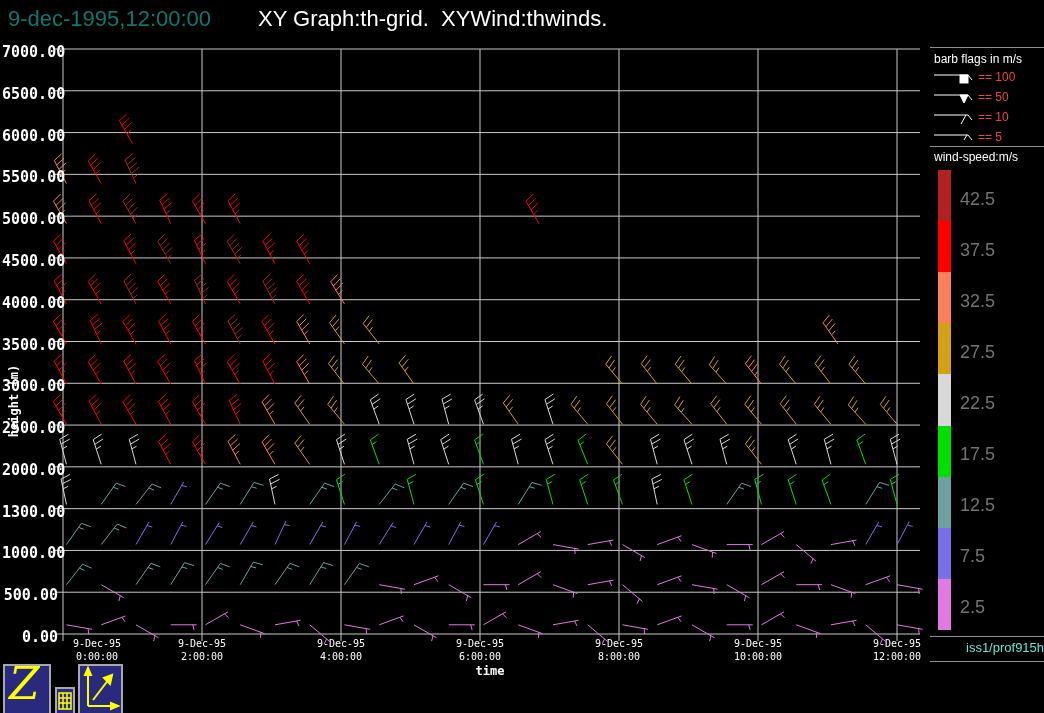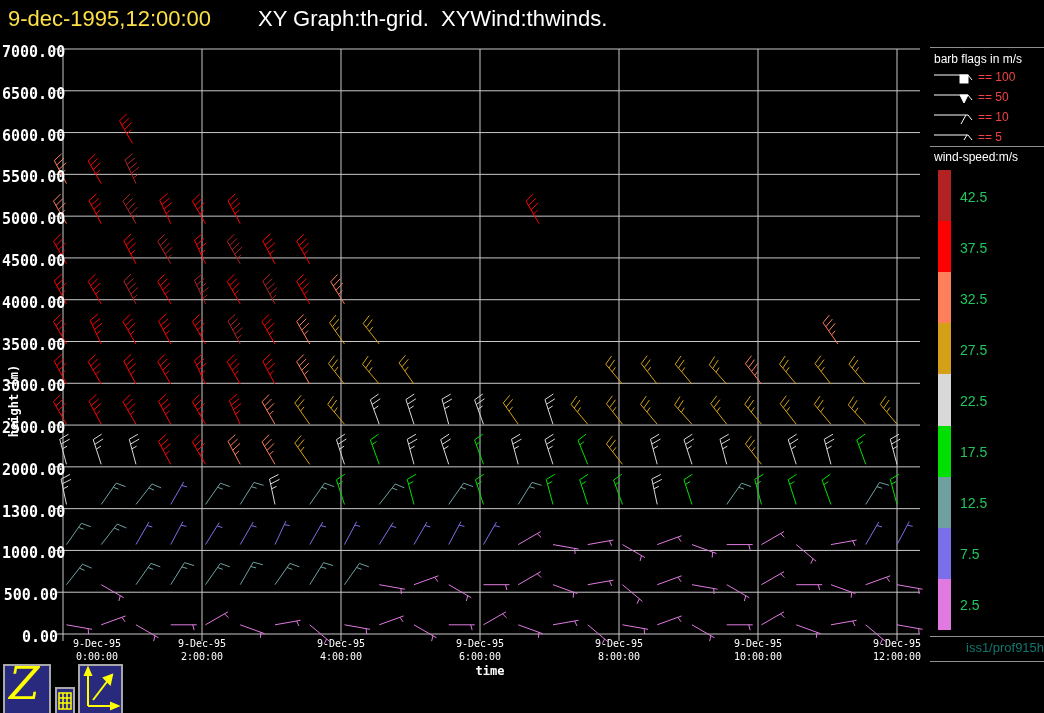--- a/index.html
+++ b/index.html
@@ -1,20 +1,20 @@
 <!DOCTYPE html>
 <html><head>
 <meta charset="utf-8">
 <style>
   html,body{margin:0;padding:0;background:#000;}
   #screen{position:relative;width:1044px;height:713px;background:#000;overflow:hidden;
           font-family:"Liberation Sans",sans-serif;}
   
   #titlebar{position:absolute;left:0;top:0;width:1044px;height:40px;background:#000;}
-  #titlebar .dt{position:absolute;left:8px;top:6px;font-size:22px;color:#fde047;letter-spacing:0px;}
+  #titlebar .dt{position:absolute;left:8px;top:6px;font-size:22px;color:#0f766e;letter-spacing:0px;}
   #titlebar .main{position:absolute;left:258px;top:6px;font-size:22px;color:#ffffff;white-space:pre;}
   
   #plot-area{position:absolute;left:0;top:40px;width:930px;height:673px;}
   #plot-svg{position:absolute;left:0;top:0;}
   .ytick{position:absolute;width:56px;text-align:right;font-family:"DejaVu Sans Mono",monospace;
          font-weight:bold;font-size:15px;color:#fff;}
   .xtick{position:absolute;width:90px;text-align:center;font-family:"DejaVu Sans Mono",monospace;
          font-size:10px;color:#fff;line-height:13px;}
   #ylabel{position:absolute;left:-26px;top:354px;width:80px;text-align:center;color:#fff;
           font-family:"DejaVu Sans Mono",monospace;font-weight:bold;font-size:12px;
@@ -23,22 +23,22 @@
           font-family:"DejaVu Sans Mono",monospace;font-weight:bold;font-size:12px;}
   
   #legend{position:absolute;left:930px;top:40px;width:114px;height:633px;background:#000;color:#fff;}
   .hr{position:absolute;left:0;width:114px;height:0;border-top:1px solid #909090;}
   #legend .hdr{position:absolute;left:4px;font-size:12px;color:#fff;}
   .flagrow{position:absolute;left:2px;width:110px;height:20px;}
   .flagrow svg{position:absolute;left:0;top:2px;}
   .flagrow .lbl{position:absolute;left:46px;top:2px;font-size:12px;color:#ef4444;}
   #colorbar{position:absolute;left:8px;top:130px;width:13px;height:460px;}
   #colorbar div{width:13px;}
-  .cbl{position:absolute;left:30px;width:50px;font-size:14px;color:#22c55e;}
-  #platform{position:absolute;left:2px;top:600px;font-size:13px;color:#0f766e;padding-left:34px;}
+  .cbl{position:absolute;left:30px;width:50px;font-size:18px;color:#737373;}
+  #platform{position:absolute;left:2px;top:600px;font-size:13px;color:#5eead4;padding-left:34px;}
   
   #toolbar{position:absolute;left:0;top:662px;width:140px;height:51px;background:#000;}
   .toolbtn{position:absolute;background:#292a7e;border:2px solid #a8a8a8;box-sizing:border-box;}
   #btn-z{left:3px;top:2px;width:48px;height:52px;}
   #btn-grid{left:55px;top:25px;width:20px;height:29px;}
   #btn-xy{left:78px;top:2px;width:45px;height:52px;}
   #btn-z .glyph{position:absolute;left:4px;top:-8px;font-family:"DejaVu Serif",serif;
                 font-style:italic;font-size:44px;color:#ffff00;}
 </style>
 </head>

